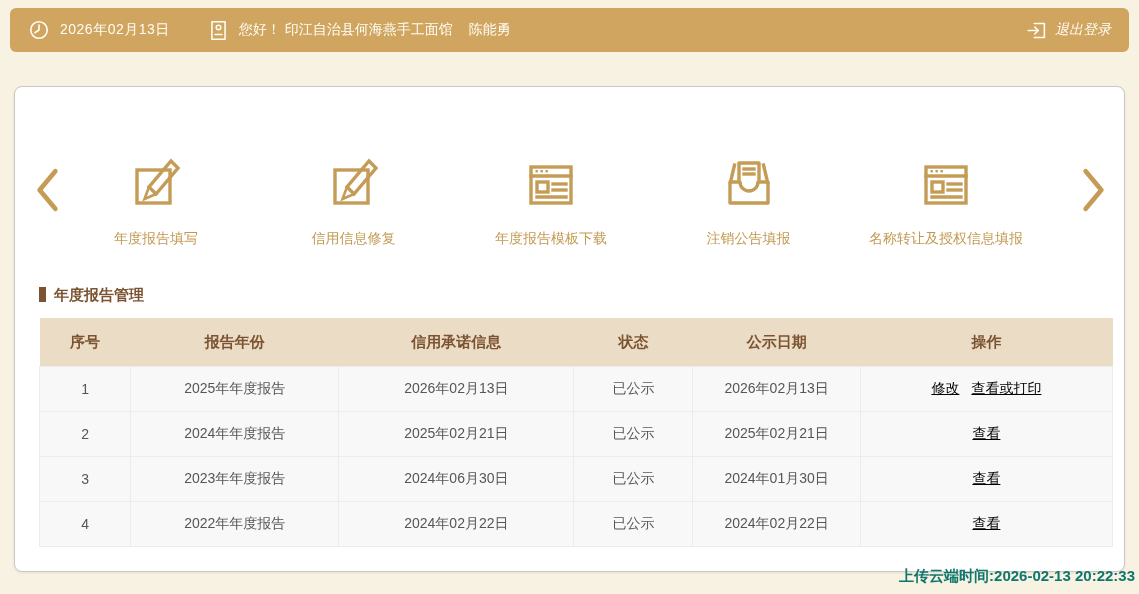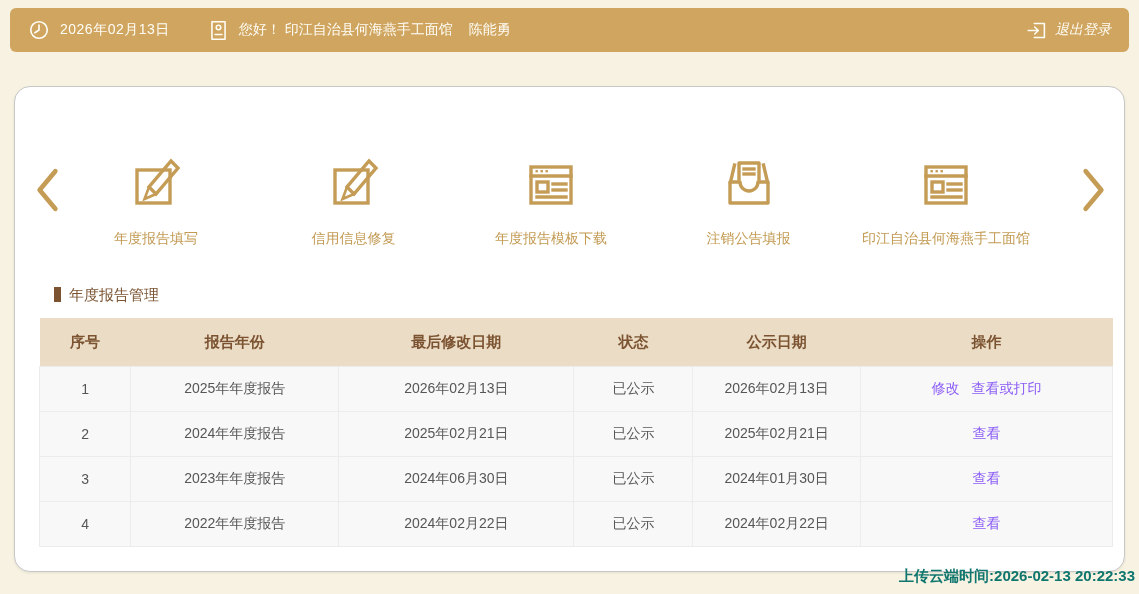--- a/index.html
+++ b/index.html
@@ -20,59 +20,59 @@
   .tb-date{margin-left:10px;letter-spacing:.5px;}
   .tb-badge{margin-left:38px;}
   .tb-greet{margin-left:10px;}
   .tb-user{margin-left:16px;}
   .tb-spacer{flex:1;}
   .logout{display:flex;align-items:center;cursor:pointer;font-style:italic;}
   .logout span{margin-left:8px;}
   
   .card{
     position:absolute;left:14px;top:86px;width:1109px;height:484px;
-    background:#ffffff;border:1px solid #c8c8c8;border-radius:16px;
+    background:#ffffff;border:1px solid #c8c8c8;border-radius:8px;
     box-shadow:0 1px 3px rgba(0,0,0,.08);
   }
   
   .arrow{position:absolute;top:80px;cursor:pointer;}
   .arrow svg{stroke:#c49c56;fill:none;stroke-width:4.5;stroke-linecap:round;stroke-linejoin:round;}
   .arrow-left{left:20px;}
   .arrow-right{right:18px;}
   .car-items{
     position:absolute;left:56px;top:70px;width:960px;
     display:flex;justify-content:space-between;
   }
   .car-item{
     width:170px;display:flex;flex-direction:column;align-items:center;cursor:pointer;
   }
   .car-item svg{stroke:#c49c56;fill:none;stroke-width:3.4;stroke-linecap:square;}
   .car-label{margin-top:15px;font-size:14px;color:#c29a52;white-space:nowrap;}
   
   .sec-title{
-    position:absolute;left:24px;top:199px;font-size:15px;font-weight:normal;color:#7b5331;margin-left:15px;
+    position:absolute;left:24px;top:199px;font-size:15px;font-weight:bold;color:#7b5331;
   }
   .sec-title .bullet{
     display:inline-block;width:7px;height:15px;background:#7b5331;
     margin-right:8px;vertical-align:-2px;
   }
   
   table.report{
     position:absolute;left:24px;top:231px;width:1074px;
     border-collapse:collapse;table-layout:fixed;
   }
   table.report th{
     height:46px;background:#ebdcc6;color:#7b5331;font-size:15px;font-weight:bold;
     text-align:center;border:none;
   }
   table.report td{
     height:42px;background:#f8f8f8;color:#565656;font-size:14px;text-align:center;
     border:1px solid #ececec;
   }
-  table.report a{color:#8b5cf6;margin:0 6px;cursor:pointer;white-space:nowrap;}
+  table.report a{color:#000000;text-decoration:underline;margin:0 6px;cursor:pointer;white-space:nowrap;}
   
   .upload-time{
     position:absolute;right:4px;top:567px;font-size:15px;font-weight:bold;color:#0f766e;
     background:transparent;z-index:5;
   }
 </style>
 </head>
 <body>
 
 <div class="topbar">
@@ -180,21 +180,21 @@
           <line x1="7" y1="19" x2="47" y2="19"></line>
           <rect x="11.5" y="13" width="2.4" height="2.4" fill="#c49c56" stroke="none"></rect>
           <rect x="16.5" y="13" width="2.4" height="2.4" fill="#c49c56" stroke="none"></rect>
           <rect x="21.5" y="13" width="2.4" height="2.4" fill="#c49c56" stroke="none"></rect>
           <rect x="13" y="25" width="11" height="10"></rect>
           <line x1="29" y1="27" x2="42" y2="27"></line>
           <line x1="29" y1="33" x2="42" y2="33"></line>
           <line x1="13" y1="40" x2="42" y2="40"></line>
         </svg>
       </span>
-      <span class="car-label">印江自治县何海燕手工面馆</span>
+      <span class="car-label">名称转让及授权信息填报</span>
     </div>
 
 
   </div>
 
   <div class="sec-title">
     <span class="bullet"></span><span>年度报告管理</span>
   </div>
 
   <table class="report">
@@ -203,21 +203,21 @@
         <col style="width:19.4%">
         <col style="width:21.9%">
       <col style="width:11.1%">
         <col style="width:15.6%">
         <col style="width:23.5%">
     </colgroup>
     <thead>
       <tr>
         <th>序号</th>
         <th>报告年份</th>
-        <th>最后修改日期</th>
+        <th>信用承诺信息</th>
         <th>状态</th>
         <th>公示日期</th>
         <th>操作</th>
       </tr>
     </thead>
     <tbody>
       <tr>
         <td>1</td>
         <td>2025年年度报告</td>
         <td>2026年02月13日</td>

